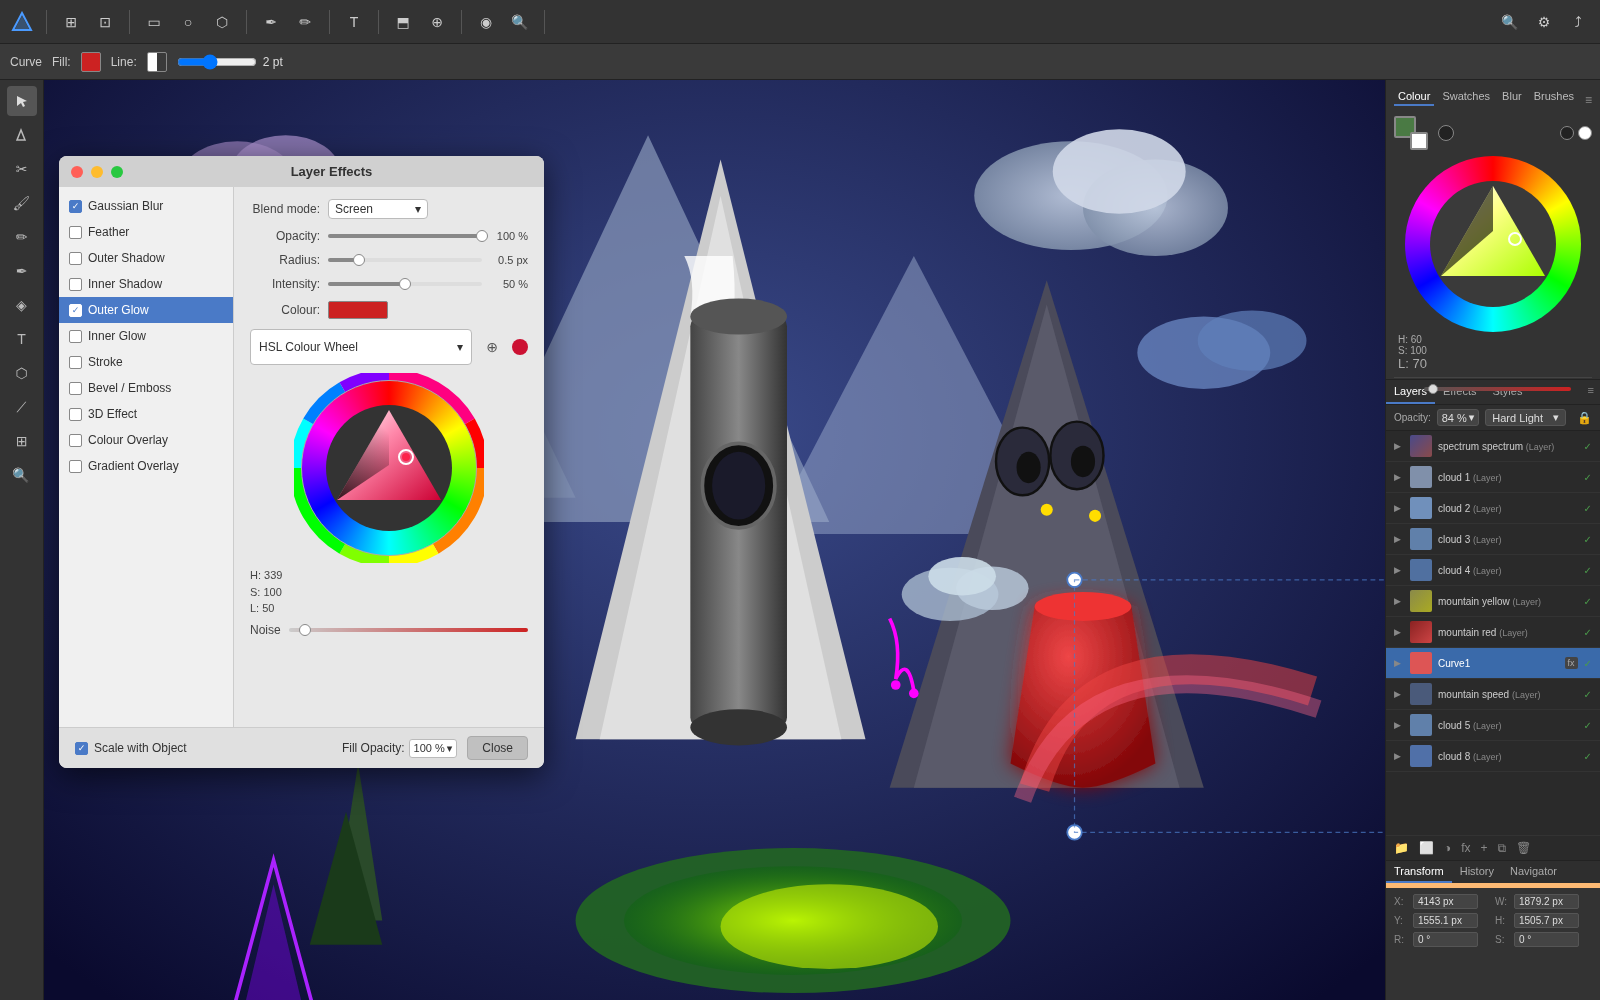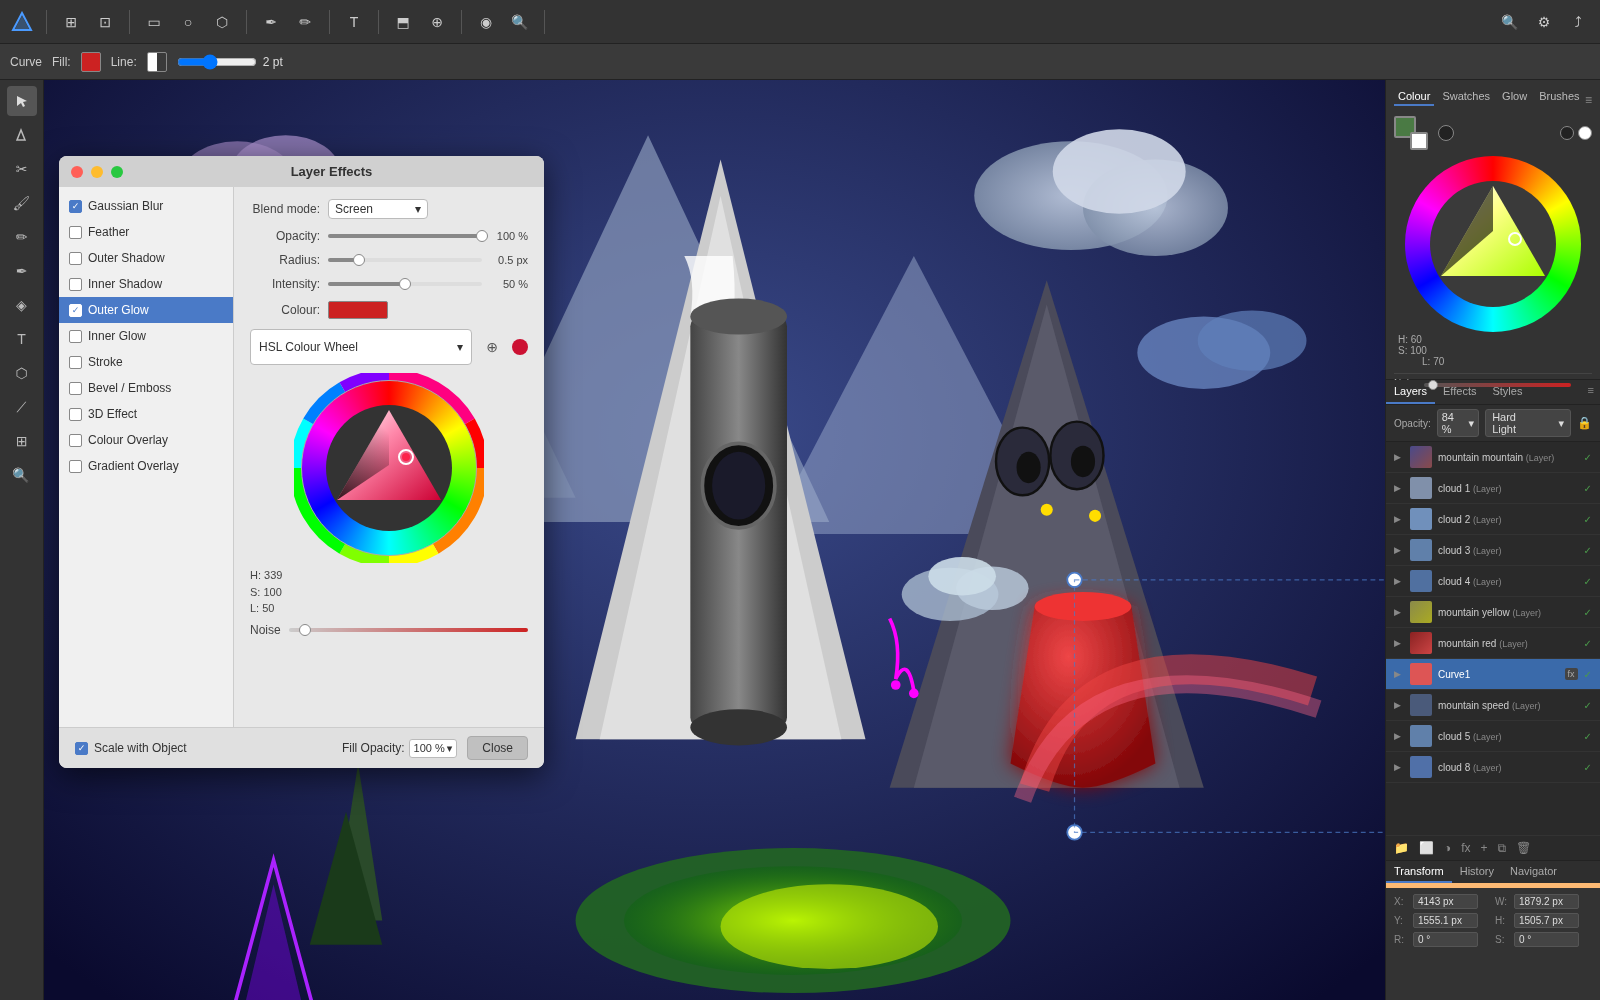--- a/index.html
+++ b/index.html
@@ -453,21 +453,21 @@
       border-bottom: 1px solid #222;
     }
     .opacity-val {
       background: #444; border: 1px solid #555; border-radius: 3px;
       padding: 1px 4px; font-size: 11px; color: #ddd;
       display: flex; align-items: center; gap: 2px;
     }
     .blend-mode-val {
       background: #444; border: 1px solid #555; border-radius: 3px;
       padding: 1px 6px; font-size: 11px; color: #ddd;
-      display: flex; align-items: center; gap: 16px; cursor: pointer;
+      display: flex; align-items: center; gap: 10px; cursor: pointer;
     }
     .layers-list {
       flex: 1;
       overflow-y: auto;
       background: #2a2a2a;
     }
     .layer-item {
       display: flex;
       align-items: center;
       padding: 4px 8px;
@@ -966,21 +966,21 @@
     </div>
   </div>
 
   <div class="right-panel">
 
     <div class="right-panel-top">
       <div style="display:flex; justify-content:space-between; align-items:center; margin-bottom:4px;">
         <div class="colour-tabs">
           <span class="colour-tab active">Colour</span>
           <span class="colour-tab">Swatches</span>
-          <span class="colour-tab">Glow</span>
+          <span class="colour-tab">Blur</span>
           <span class="colour-tab">Brushes</span>
         </div>
         <span style="color:#888;cursor:pointer;">≡</span>
       </div>
 
       <div class="colour-controls">
         <div style="position:relative; width:34px; height:34px;">
           <div style="width:22px;height:22px;border:2px solid #888;background:#4a7a44;border-radius:2px;position:absolute;top:0;left:0;cursor:pointer;"></div>
           <div style="width:18px;height:18px;border:2px solid #888;background:#fff;border-radius:2px;position:absolute;bottom:0;right:0;cursor:pointer;"></div>
         </div>
@@ -1009,21 +1009,21 @@
             <polygon points="11,95 63,50 63,5" fill="rgba(0,0,0,0.6)"></polygon>
 
             <circle cx="85" cy="58" r="6" fill="none" stroke="#fff" stroke-width="2"></circle>
           </svg>
         </div>
       </div>
 
       <div style="padding:2px 4px;">
         <div style="font-size:10px;color:#aaa;">H: <span>60</span></div>
         <div style="font-size:10px;color:#aaa;">S: <span>100</span></div>
-        <div style="font-size:10px;color:#aaa;margin-left:24px;">L: <span>70</span></div>
+        <div style="font-size:13px;color:#aaa;">L: <span>70</span></div>
       </div>
 
       <div class="noise-section-right">
         <div style="display:flex;align-items:center;gap:4px;">
           <span class="noise-label-r">Noise</span>
           <div class="noise-track-r" style="flex:1;">
             <div class="noise-thumb-r"></div>
           </div>
           <span class="noise-val-r">0 %</span>
         </div>
@@ -1052,21 +1052,21 @@
       </div>
 
       <div class="layers-list">
 
         <div class="layer-item">
           <span class="layer-expand">▶</span>
           <div class="layer-thumb">
               <div style="width:100%;height:100%;background:linear-gradient(135deg,#4a4a8a,#8a4a4a);"></div>
             </div>
           <div class="layer-name">
-            <span>mountain mountain</span> <span class="layer-type">(<span>Layer</span>)</span>
+            <span>spectrum spectrum</span> <span class="layer-type">(<span>Layer</span>)</span>
           </div>
           <span class="layer-check">✓</span>
         </div>
 
         <div class="layer-item">
           <span class="layer-expand">▶</span>
           <div class="layer-thumb">
               <div style="width:100%;height:100%;background:#8090aa;"></div>
             </div>
           <div class="layer-name">

